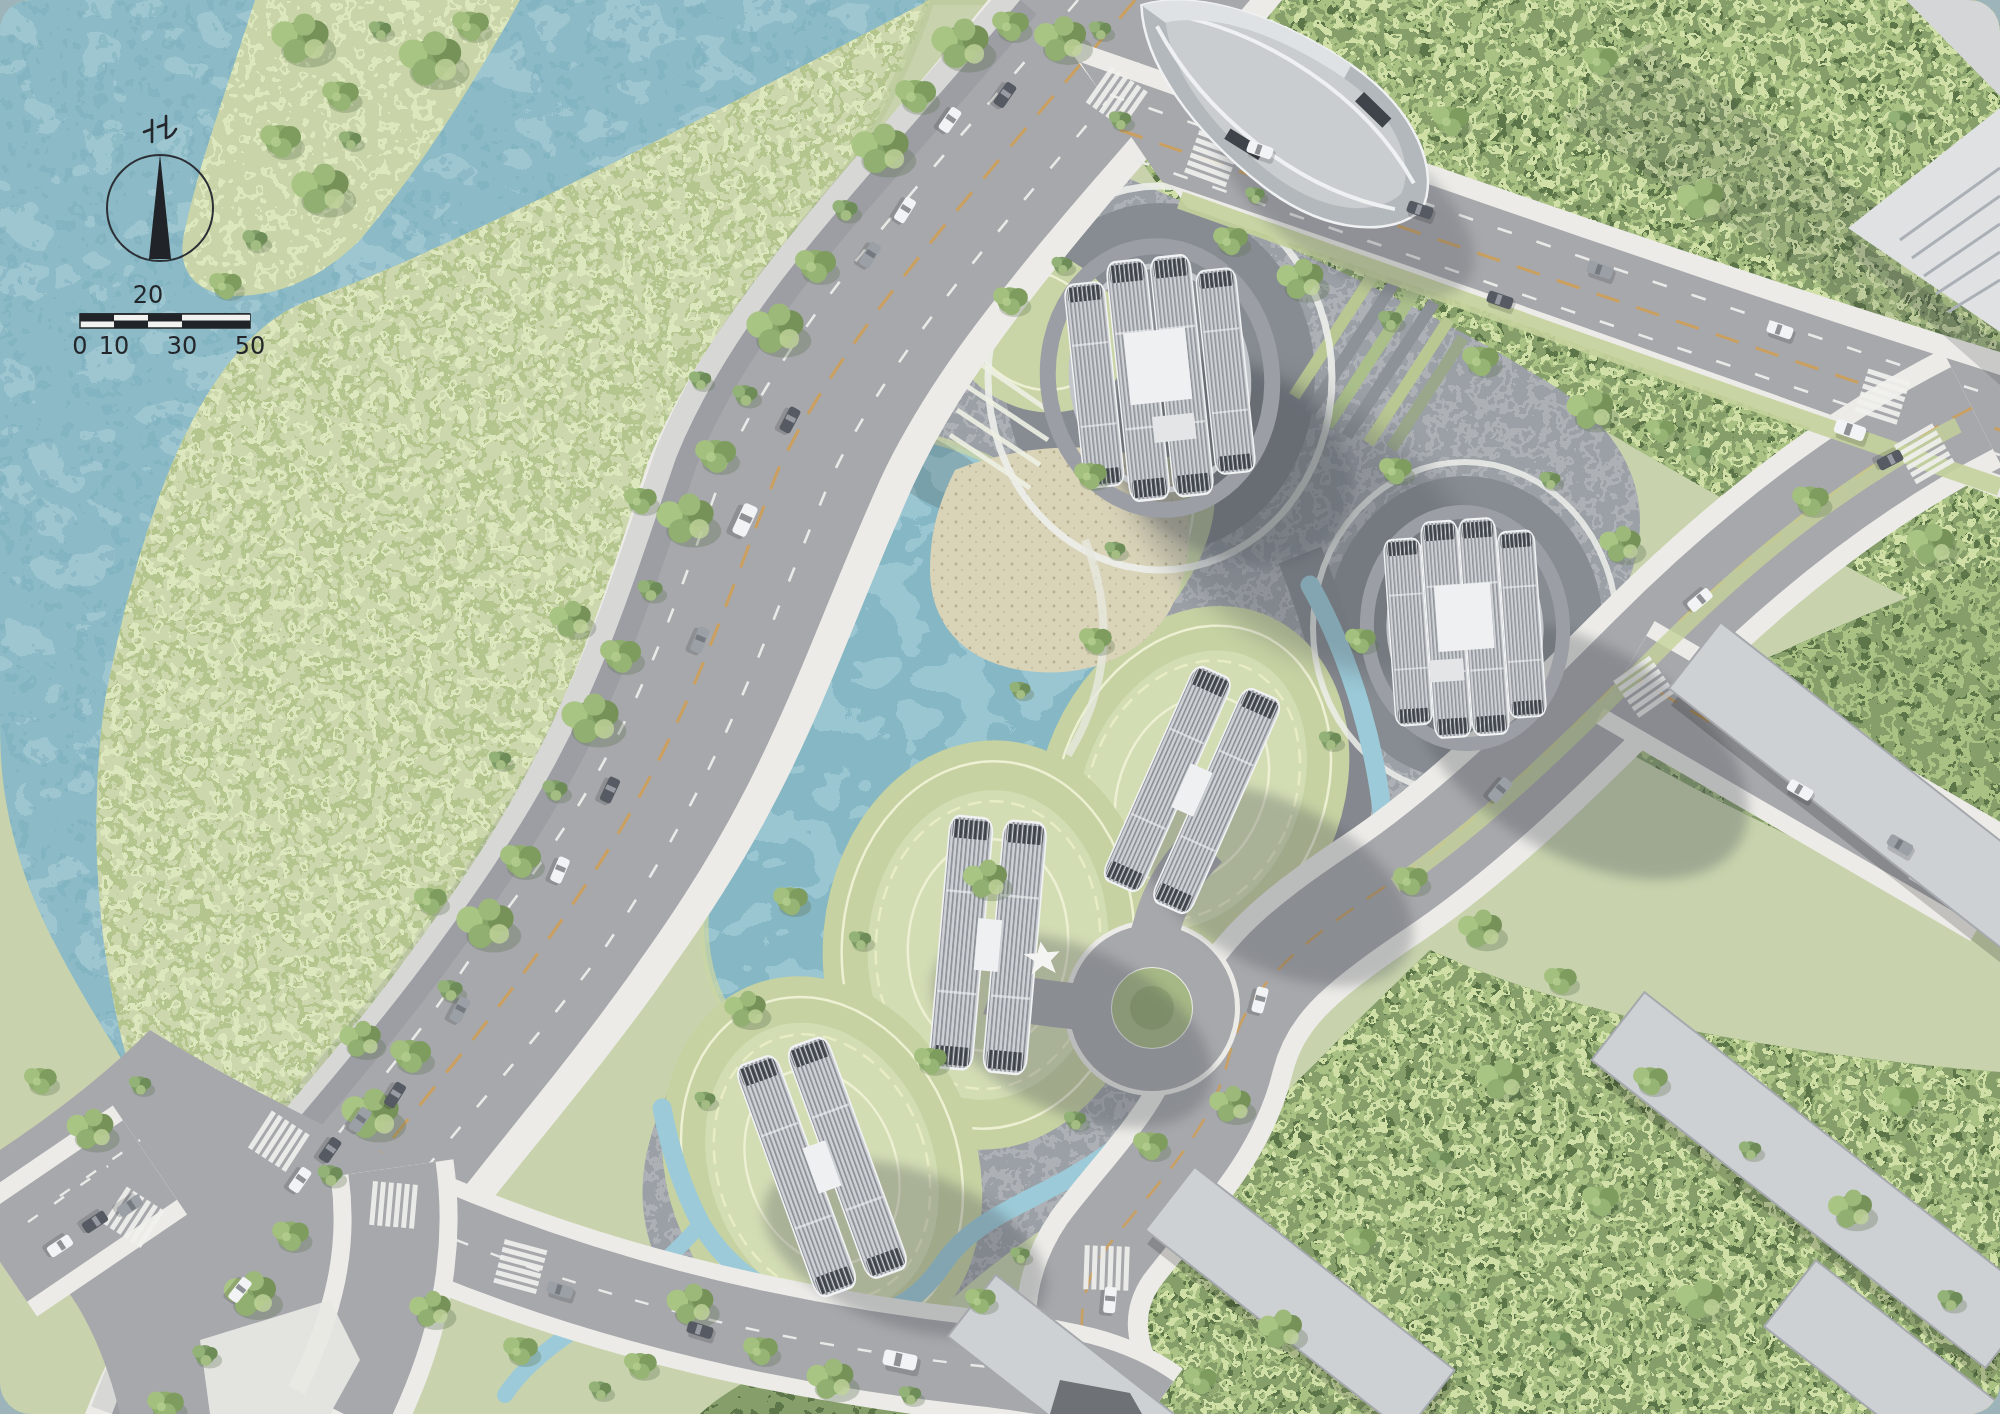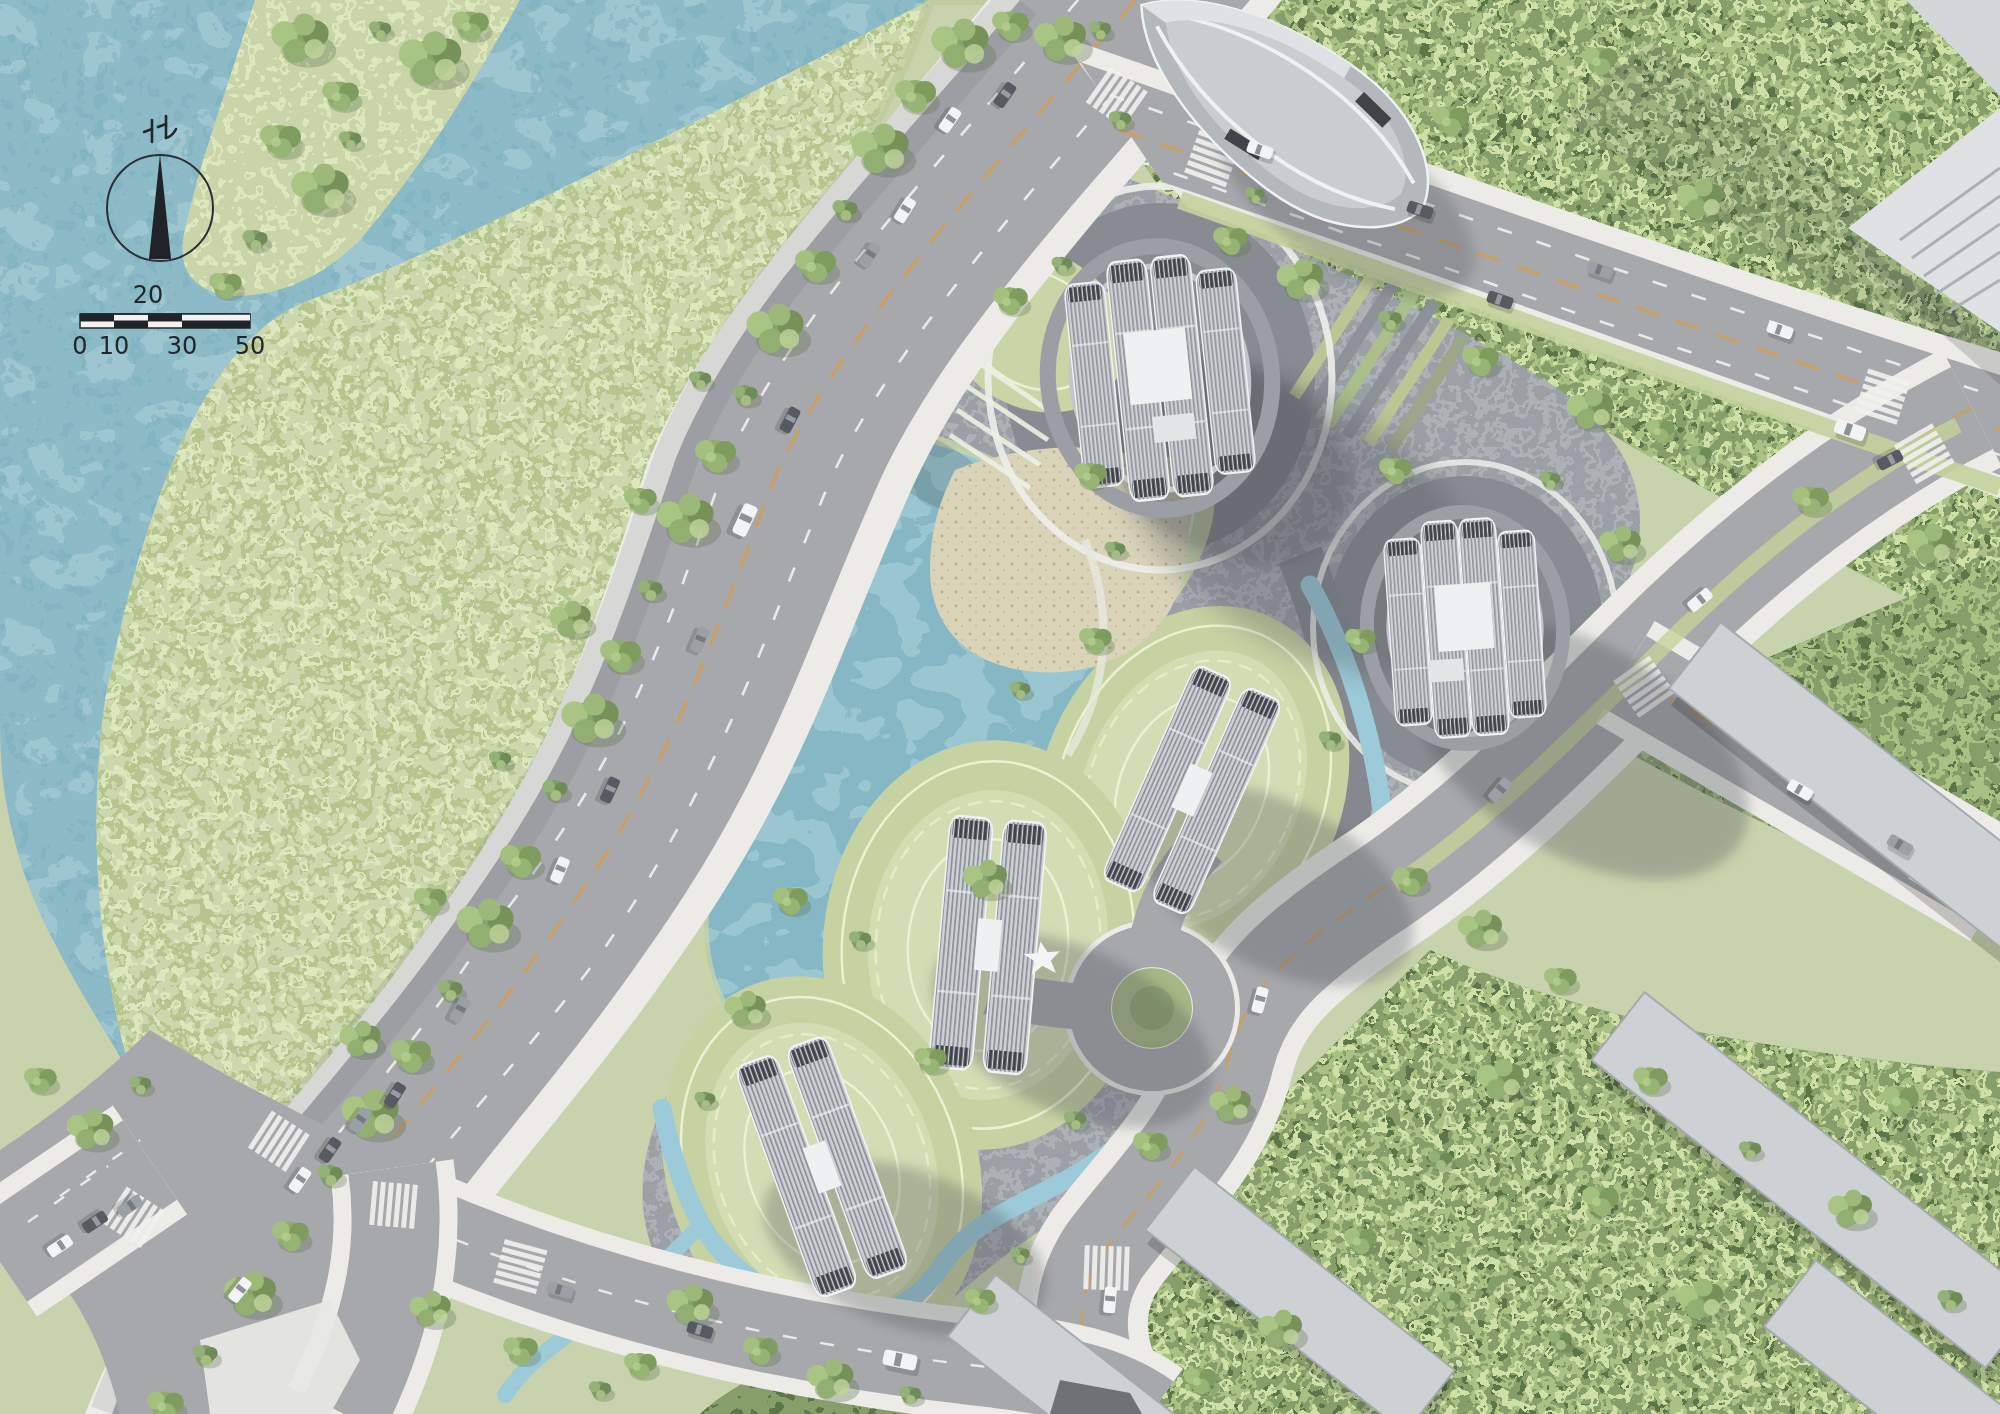--- a/index.html
+++ b/index.html
@@ -1,16 +1,16 @@
 <!DOCTYPE html>
 <html><head>
 <meta charset="utf-8">
 <style>
   html,body{margin:0;padding:0;background:#9db4ba;}
-  .canvas{width:2000px;height:1414px;position:relative;overflow:hidden;}
+  .canvas{width:2000px;height:1414px;position:relative;overflow:hidden;border-radius:31px;}
   svg{display:block}
   text{font-family:"DejaVu Sans","Liberation Sans",sans-serif;}
   .tick{font-size:24px;fill:#23262a;}
   .tickTop{font-size:24px;fill:#23262a;}
 </style>
 </head>
 <body>
 
 <div class="canvas">
 <svg viewBox="0 0 2000 1414" width="2000" height="1414">

